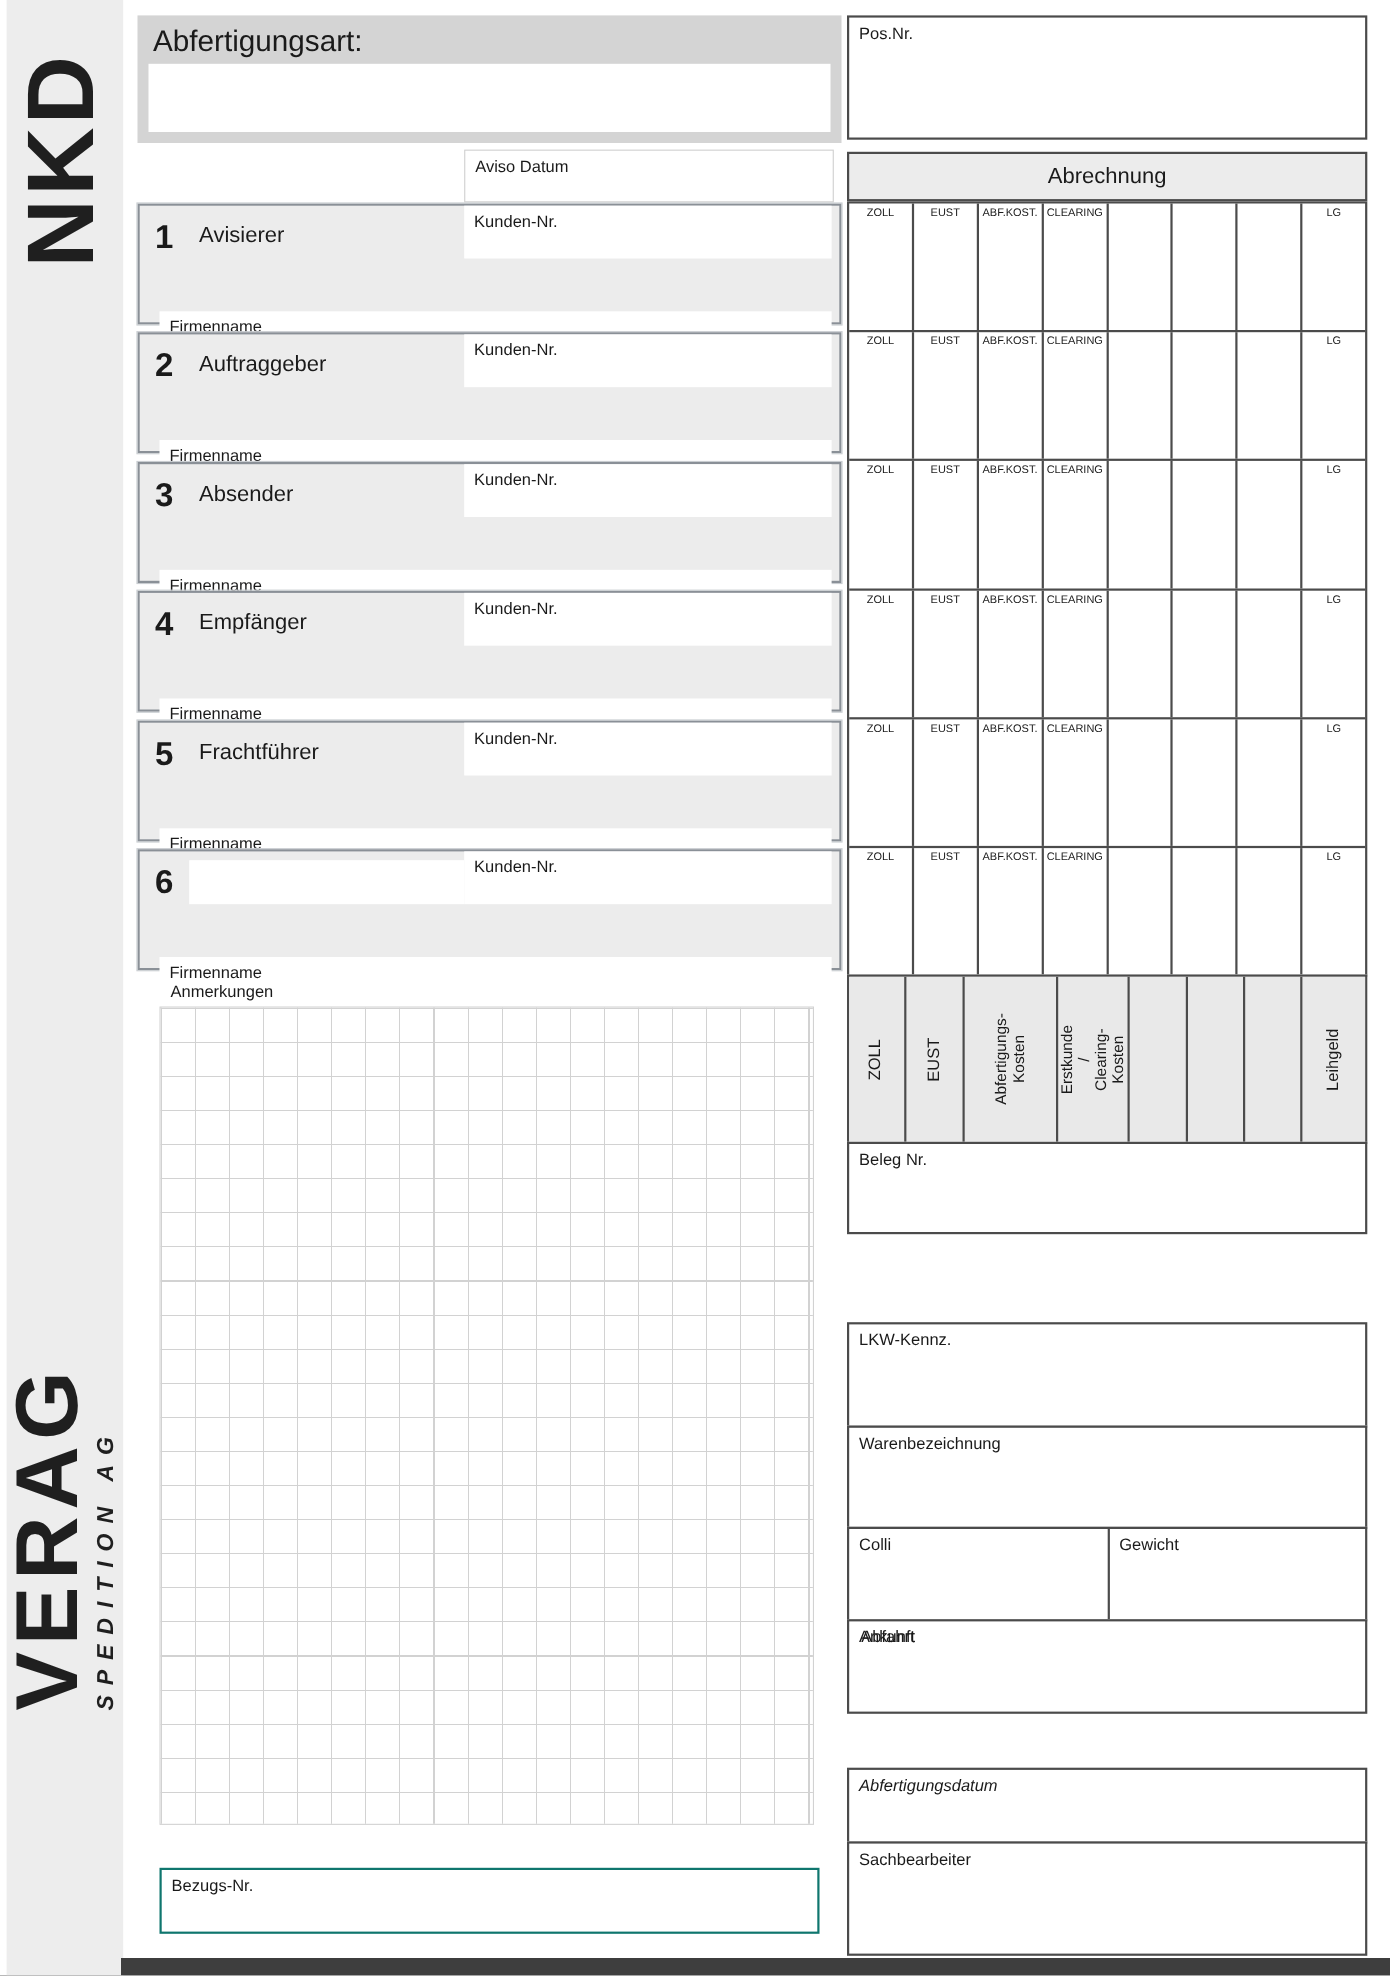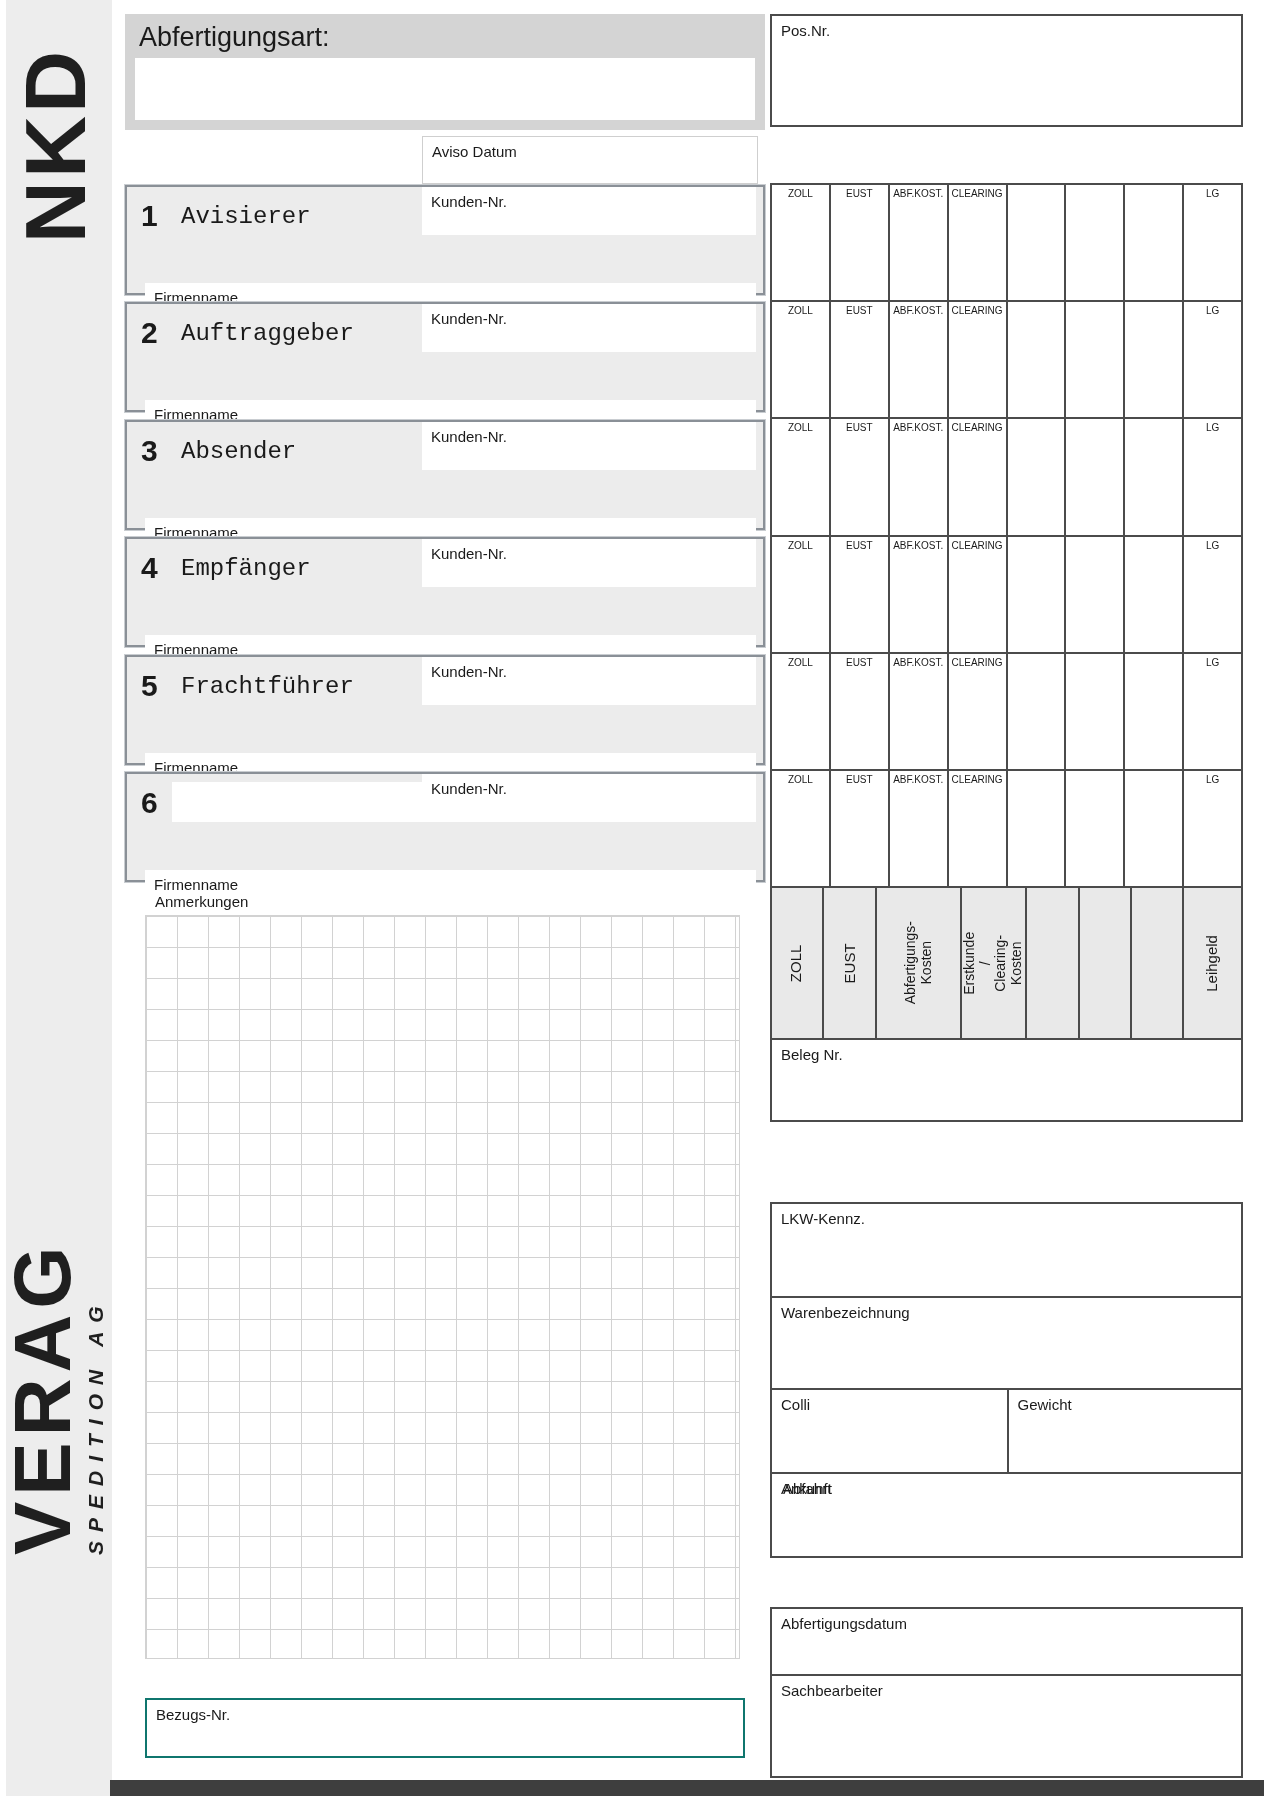--- a/index.html
+++ b/index.html
@@ -16,21 +16,21 @@
   .darkbar{left:110px;top:1780px;width:1154px;height:16px;background:#3e3e3e;}
   
   .abf-panel{left:125px;top:14px;width:640px;height:116px;background:#d4d4d4;}
   .abf-label{left:14px;top:8px;font-size:27px;}
   .abf-input{left:10px;top:44px;width:620px;height:62px;background:#ffffff;}
   .aviso-box{left:422px;top:136px;width:336px;height:48px;background:#ffffff;border:1px solid #cfcfcf;box-sizing:border-box;}
   .pad-label{position:absolute;left:9px;top:6px;font-size:15px;}
   
   .section{left:125px;width:640px;height:110px;background:#ececec;border:2px solid #8a9097;outline:1px solid #c9cdd1;box-sizing:border-box;}
   .sec-num{position:absolute;left:14px;top:12px;font-size:30px;font-weight:700;}
-  .sec-title{position:absolute;left:54px;top:16px;font-size:24px;font-family:Liberation Mono, monospace;}
+  .sec-title{position:absolute;left:54px;top:16px;font-size:20px;}
   .sec-kunden{position:absolute;left:295px;top:0;width:334px;height:48px;background:#ffffff;}
   .sec-name-box{position:absolute;left:45px;top:8px;width:250px;height:40px;background:#ffffff;}
   .sec-firmen{position:absolute;left:18px;top:52px;width:611px;height:50px;background:#ffffff;margin-top:44px;}
   
   .rc{left:770px;width:473px;box-sizing:border-box;border:2px solid #4b4b4b;background:#fff;}
   .filiale-box{top:14px;height:113px;display:flex;}
   .filiale-cell{width:117px;border-right:2px solid #4b4b4b;position:relative;}
   .posnr-cell{flex:1;position:relative;}
   .abr-header{top:138px;height:45px;background:#ececec;display:flex;align-items:center;justify-content:center;font-size:20px;}
   .abr-table{top:183px;height:705px;display:flex;flex-direction:column;}
@@ -44,21 +44,21 @@
   .vert-txt{transform:rotate(-90deg);font-size:15px;line-height:1.12;text-align:center;white-space:pre-line;}
   .beleg-row{top:1038px;height:84px;display:flex;}
   .beleg-cell{width:50%;position:relative;box-sizing:border-box;}
   .beleg-cell + .beleg-cell{border-left:2px solid #4b4b4b;}
   .euro{position:absolute;right:14px;bottom:6px;font-size:26px;}
   .lkw-box{top:1202px;height:96px;}
   .waren-box{top:1296px;height:94px;}
   .two-row{display:flex;}
   .colli-row{top:1388px;height:86px;}
   .ankunft-row{top:1472px;height:86px;flex-direction:column;}
-  .abfdat-box{top:1607px;height:69px;}
+  .abfdat-box{top:1607px;height:69px;font-style:italic;}
   .sachb-box{top:1674px;height:104px;}
   
   .anm-label{left:155px;top:893px;font-size:15px;}
   .anm-grid{left:145px;top:915px;width:595px;height:744px;background:#ffffff;
      background-image:repeating-linear-gradient(#d2d2d2 0 1px,transparent 1px 31px),
                       repeating-linear-gradient(90deg,#d2d2d2 0 1px,transparent 1px 31px);
      border:1px solid #d2d2d2;box-sizing:border-box;}
   .bezugs-box{left:145px;top:1698px;width:600px;height:60px;border:2px solid #0f766e;box-sizing:border-box;position:absolute;}
 </style>
 </head>
@@ -149,20 +149,21 @@
         </div>
       </div>
     </div>
 
   <div class="abs rc filiale-box">
     <div class="posnr-cell">
       <div class="pad-label">Pos.Nr.</div>
     </div>
   </div>
 
+  <div class="abs rc abr-header">Abrechnung</div>
   <div class="abs rc abr-table">
       <div class="abr-row">
         <div class="abr-cell">ZOLL</div>
         <div class="abr-cell">EUST</div>
         <div class="abr-cell">ABF.KOST.</div>
         <div class="abr-cell">CLEARING</div>
         <div class="abr-cell"></div>
         <div class="abr-cell"></div>
         <div class="abr-cell"></div>
         <div class="abr-cell">LG</div>

